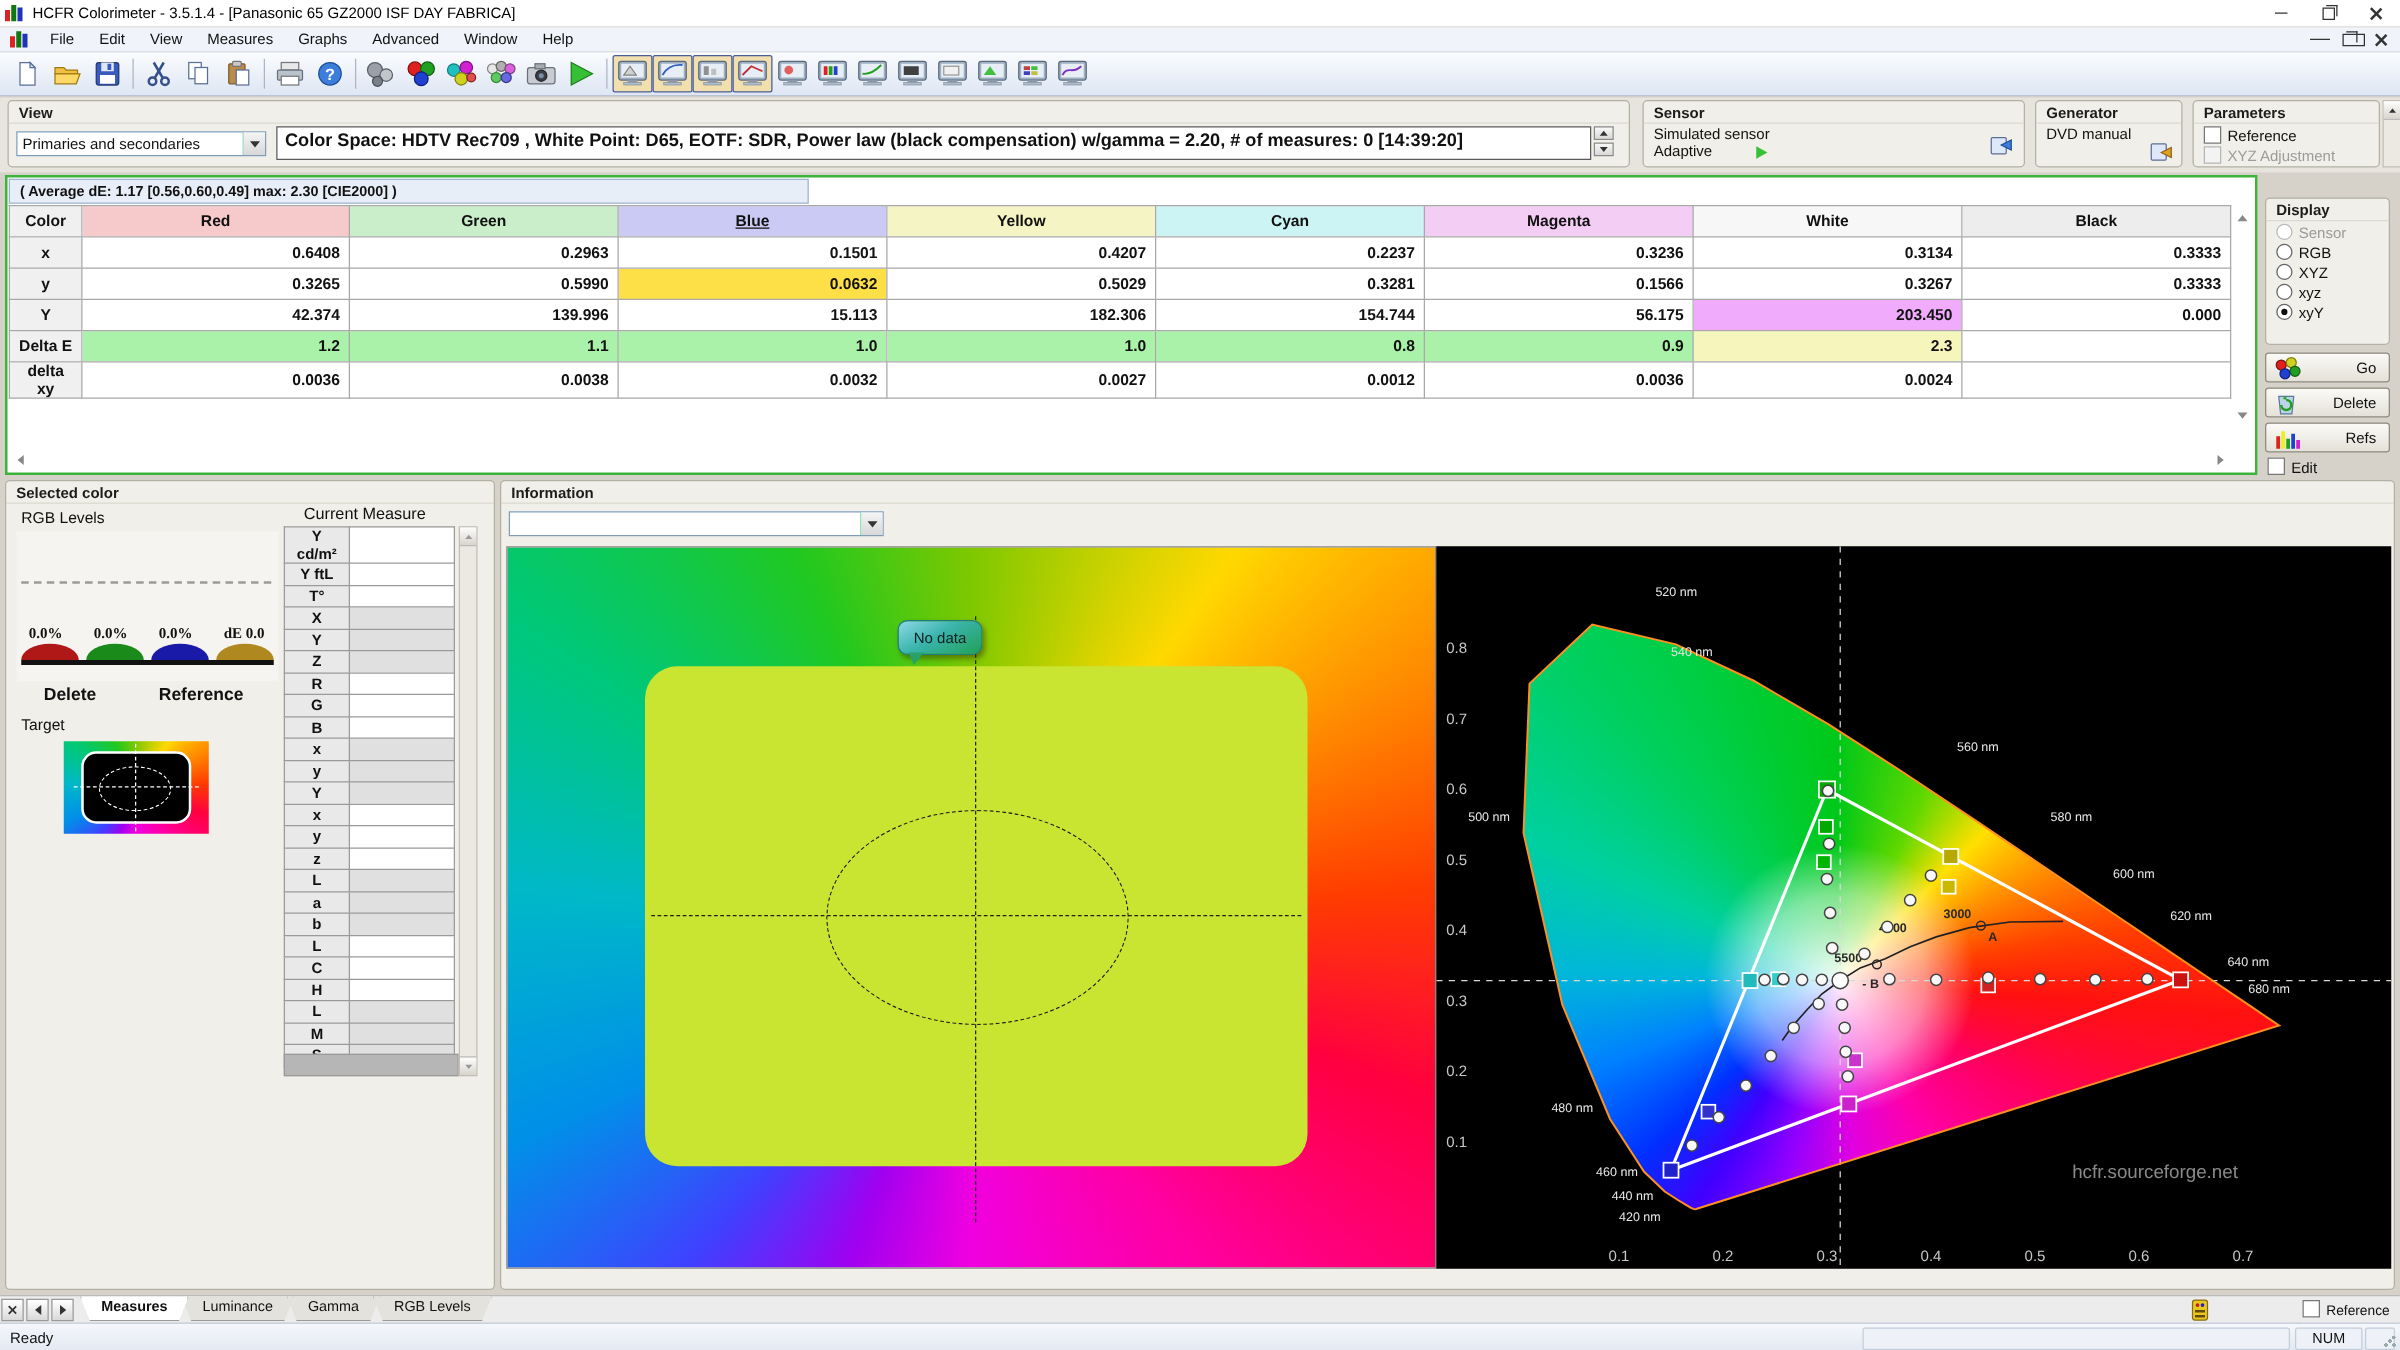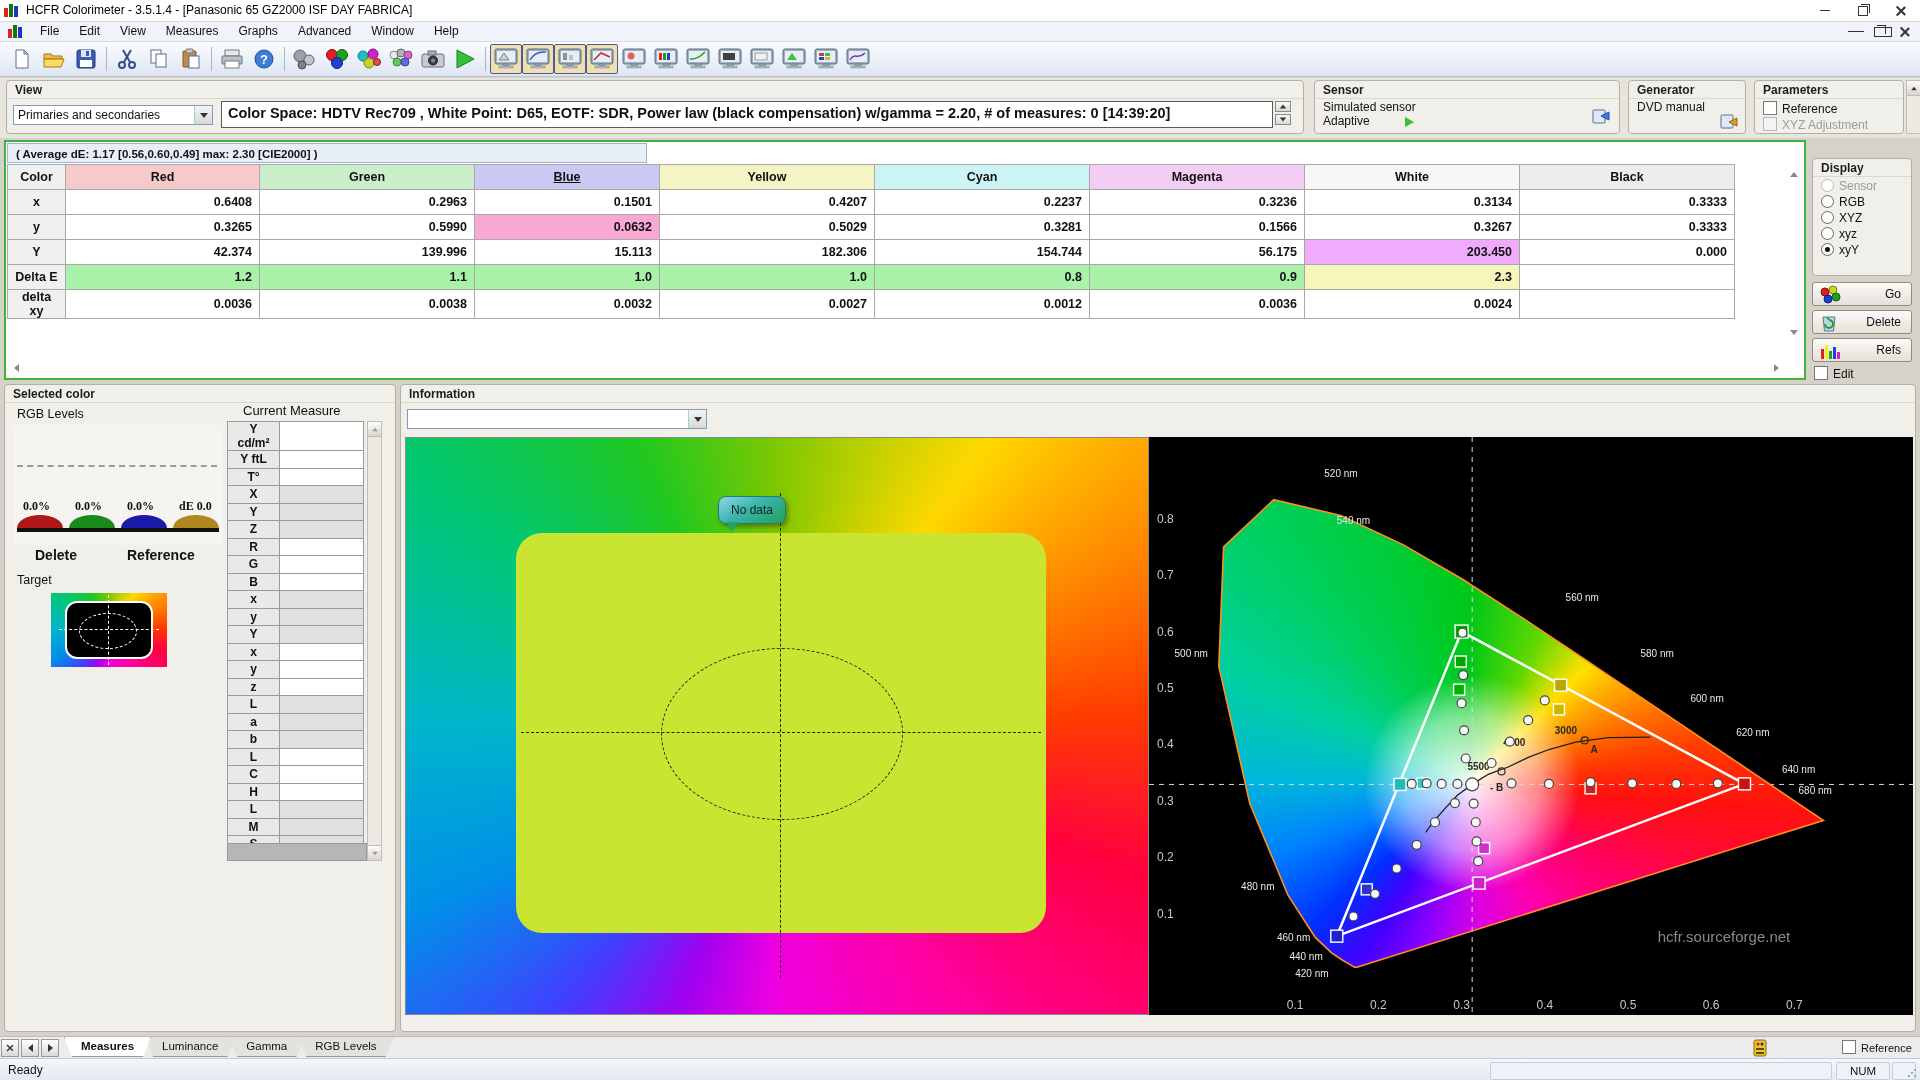--- a/index.html
+++ b/index.html
@@ -427,23 +427,23 @@
       </div>
   </div>
 </div>
 
 <div class="abs meas-wrap">
   <div class="avg">( Average dE: 1.17 [0.56,0.60,0.49] max: 2.30 [CIE2000] )</div>
   <table class="meas" id="meas-table">
       <tbody>
         <tr>
           <th style="width:58px;background:#f0f0f0;">Color</th>
-          <th style="width:194px;background:#f6caca;">Red</th>
+          <th style="width:214px;background:#f6caca;">Red</th>
           <th style="width:215px;background:#c9eec9;">Green</th>
-          <th style="width:185px;background:#cacaf4;text-decoration:underline;">Blue</th>
+          <th style="width:215px;background:#cacaf4;text-decoration:underline;">Blue</th>
           <th style="width:215px;background:#f4f4c4;">Yellow</th>
           <th style="width:215px;background:#cdf4f4;">Cyan</th>
           <th style="width:215px;background:#f4cdf4;">Magenta</th>
           <th style="width:215px;background:#f7f7f7;">White</th>
           <th style="width:215px;background:#ededed;">Black</th>
         </tr>
         <tr>
           <td class="lbl">x</td>
           <td class="val" style="background:#fff;">0.6408</td>
           <td class="val" style="background:#fff;">0.2963</td>
@@ -451,21 +451,21 @@
           <td class="val" style="background:#fff;">0.4207</td>
           <td class="val" style="background:#fff;">0.2237</td>
           <td class="val" style="background:#fff;">0.3236</td>
           <td class="val" style="background:#fff;">0.3134</td>
           <td class="val" style="background:#fff;">0.3333</td>
         </tr>
         <tr>
           <td class="lbl">y</td>
           <td class="val" style="background:#fff;">0.3265</td>
           <td class="val" style="background:#fff;">0.5990</td>
-          <td class="val" style="background:#f9a8d4;">0.0632</td>
+          <td class="val" style="background:#fde047;">0.0632</td>
           <td class="val" style="background:#fff;">0.5029</td>
           <td class="val" style="background:#fff;">0.3281</td>
           <td class="val" style="background:#fff;">0.1566</td>
           <td class="val" style="background:#fff;">0.3267</td>
           <td class="val" style="background:#fff;">0.3333</td>
         </tr>
         <tr>
           <td class="lbl">Y</td>
           <td class="val" style="background:#fff;">42.374</td>
           <td class="val" style="background:#fff;">139.996</td>

